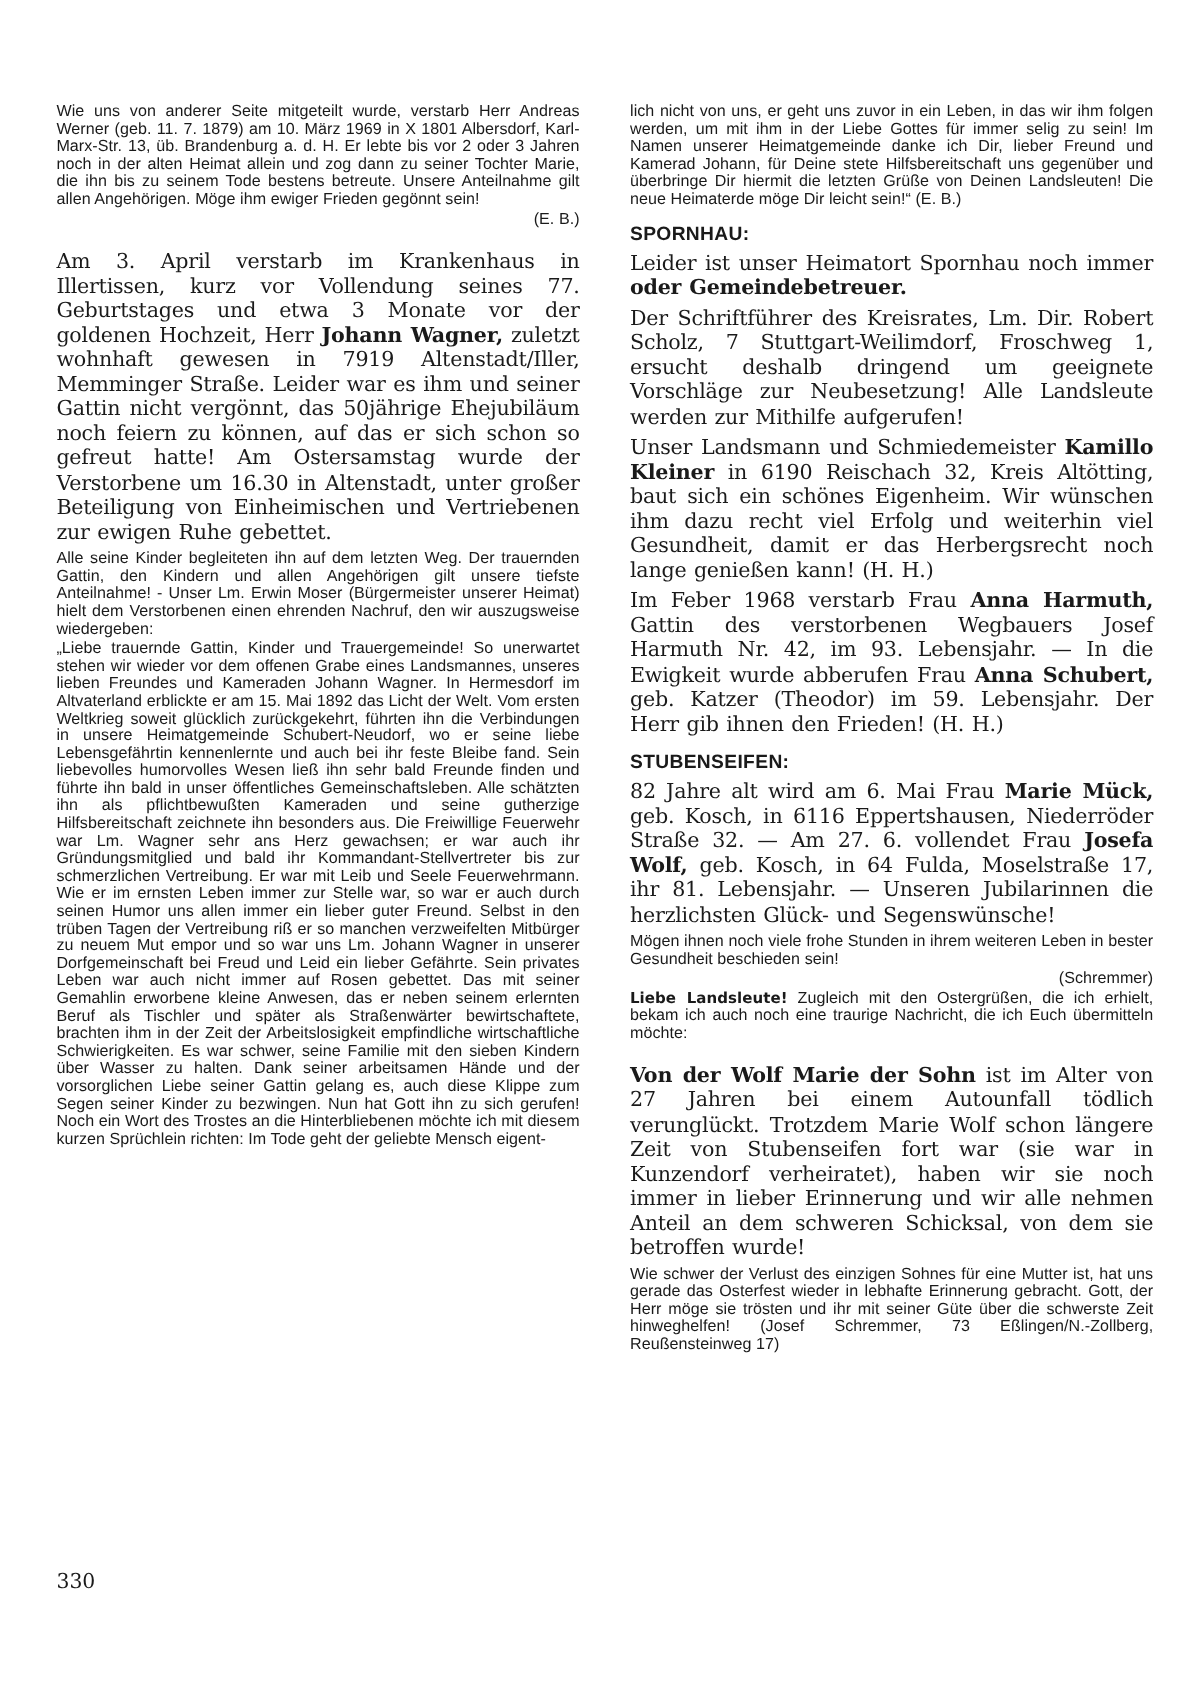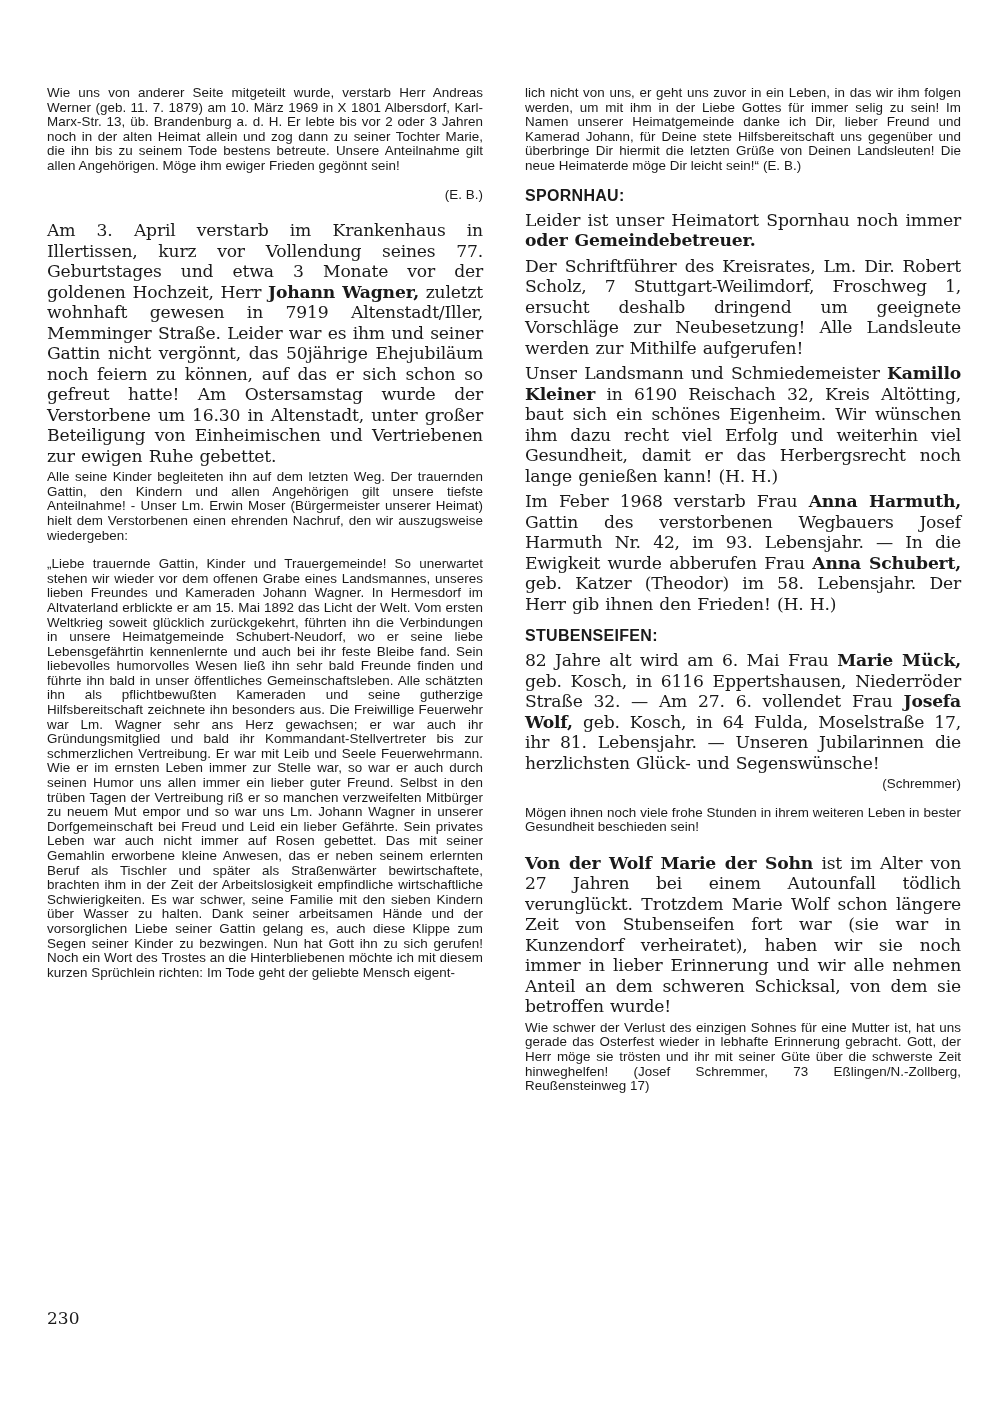--- a/index.html
+++ b/index.html
@@ -28,21 +28,21 @@
   .small {
     font-family: "Liberation Sans", "DejaVu Sans", sans-serif;
     font-size: 13.4px;
     line-height: 14.6px;
     letter-spacing: 0.05px;
     transform-origin: left top;
   }
   .big + .big { margin-top: 5px; }
   .big + .small { margin-top: 4px; }
   .small + .big { margin-top: 18px; }
-  .small + .small { margin-top: 14px; }
+  .small + .small { margin-top: 2px; }
   .sig { text-align: right; }
   b { font-weight: bold; }
   .heading {
     font-family: Liberation Sans, sans-serif;
     font-weight: bold;
     font-size: 16px;
     line-height: 20px;
     margin: 12px 0 4px 0;
     letter-spacing: 0.3px;
   }
@@ -71,23 +71,24 @@
   <p class="small">„Liebe trauernde Gattin, Kinder und Trauergemeinde! So unerwartet stehen wir wieder vor dem offenen Grabe eines Landsmannes, unseres lieben Freundes und Kameraden Johann Wagner. In Hermesdorf im Altvaterland erblickte er am 15. Mai 1892 das Licht der Welt. Vom ersten Weltkrieg soweit glücklich zurückgekehrt, führten ihn die Verbindungen in unsere Heimatgemeinde Schubert-Neudorf, wo er seine liebe Lebensgefährtin kennenlernte und auch bei ihr feste Bleibe fand. Sein liebevolles humorvolles Wesen ließ ihn sehr bald Freunde finden und führte ihn bald in unser öffentliches Gemeinschaftsleben. Alle schätzten ihn als pflichtbewußten Kameraden und seine gutherzige Hilfsbereitschaft zeichnete ihn besonders aus. Die Freiwillige Feuerwehr war Lm. Wagner sehr ans Herz gewachsen; er war auch ihr Gründungsmitglied und bald ihr Kommandant-Stellvertreter bis zur schmerzlichen Vertreibung. Er war mit Leib und Seele Feuerwehrmann. Wie er im ernsten Leben immer zur Stelle war, so war er auch durch seinen Humor uns allen immer ein lieber guter Freund. Selbst in den trüben Tagen der Vertreibung riß er so manchen verzweifelten Mitbürger zu neuem Mut empor und so war uns Lm. Johann Wagner in unserer Dorfgemeinschaft bei Freud und Leid ein lieber Gefährte. Sein privates Leben war auch nicht immer auf Rosen gebettet. Das mit seiner Gemahlin erworbene kleine Anwesen, das er neben seinem erlernten Beruf als Tischler und später als Straßenwärter bewirtschaftete, brachten ihm in der Zeit der Arbeitslosigkeit empfindliche wirtschaftliche Schwierigkeiten. Es war schwer, seine Familie mit den sieben Kindern über Wasser zu halten. Dank seiner arbeitsamen Hände und der vorsorglichen Liebe seiner Gattin gelang es, auch diese Klippe zum Segen seiner Kinder zu bezwingen. Nun hat Gott ihn zu sich gerufen! Noch ein Wort des Trostes an die Hinterbliebenen möchte ich mit diesem kurzen Sprüchlein richten: Im Tode geht der geliebte Mensch eigent-</p>
 </div>
 
 <div id="col-right" class="col">
   <p class="small">lich nicht von uns, er geht uns zuvor in ein Leben, in das wir ihm folgen werden, um mit ihm in der Liebe Gottes für immer selig zu sein! Im Namen unserer Heimatgemeinde danke ich Dir, lieber Freund und Kamerad Johann, für Deine stete Hilfsbereitschaft uns gegenüber und überbringe Dir hiermit die letzten Grüße von Deinen Landsleuten! Die neue Heimaterde möge Dir leicht sein!“ (E. B.)</p>
 
   <div class="heading">SPORNHAU:</div>
   <p class="big"><span>Leider ist unser Heimatort Spornhau noch immer </span><b>oder Gemeindebetreuer.</b></p>
   <p class="big">Der Schriftführer des Kreisrates, Lm. Dir. Robert Scholz, 7 Stuttgart-Weilimdorf, Froschweg 1, ersucht deshalb dringend um geeignete Vorschläge zur Neubesetzung! Alle Landsleute werden zur Mithilfe aufgerufen!</p>
   <p class="big"><span>Unser Landsmann und Schmiedemeister </span><b>Kamillo Kleiner</b><span> in 6190 Reischach 32, Kreis Altötting, baut sich ein schönes Eigenheim. Wir wünschen ihm dazu recht viel Erfolg und weiterhin viel Gesundheit, damit er das Herbergsrecht noch lange genießen kann! (H. H.)</span></p>
-  <p class="big"><span>Im Feber 1968 verstarb Frau </span><b>Anna Harmuth,</b><span> Gattin des verstorbenen Wegbauers Josef Harmuth Nr. 42, im 93. Lebensjahr. — In die Ewigkeit wurde abberufen Frau </span><b>Anna Schubert,</b><span> geb. Katzer (Theodor) im 58. Lebensjahr. Der Herr gib ihnen den Frieden! (H. H.)</span></p>
+  <p class="big"><span>Im Feber 1968 verstarb Frau </span><b>Anna Harmuth,</b><span> Gattin des verstorbenen Wegbauers Josef Harmuth Nr. 42, im 93. Lebensjahr. — In die Ewigkeit wurde abberufen Frau </span><b>Anna Schubert,</b><span> geb. Katzer (Theodor) im 59. Lebensjahr. Der Herr gib ihnen den Frieden! (H. H.)</span></p>
 
   <div class="heading">STUBENSEIFEN:</div>
   <p class="big"><span>82 Jahre alt wird am 6. Mai Frau </span><b>Marie Mück,</b><span> geb. Kosch, in 6116 Eppertshausen, Niederröder Straße 32. — Am 27. 6. vollendet Frau </span><b>Josefa Wolf,</b><span> geb. Kosch, in 64 Fulda, Moselstraße 17, ihr 81. Lebensjahr. — Unseren Jubilarinnen die herzlichsten Glück- und Segenswünsche!</span></p>
+  <p class="small">Mögen ihnen noch viele frohe Stunden in ihrem weiteren Leben in bester Gesundheit beschieden sein!</p>
   <p class="small sig">(Schremmer)</p>
-  <p class="small">Mögen ihnen noch viele frohe Stunden in ihrem weiteren Leben in bester Gesundheit beschieden sein!</p>
+  <p class="small"><span class="lead-in">Liebe Landsleute!</span><span> Zugleich mit den Ostergrüßen, die ich erhielt, bekam ich auch noch eine traurige Nachricht, die ich Euch übermitteln möchte:</span></p>
   <p class="big"><b class="vwm-lead">Von der Wolf Marie der Sohn</b><span> ist im Alter von 27 Jahren bei einem Autounfall tödlich verunglückt. Trotzdem Marie Wolf schon längere Zeit von Stubenseifen fort war (sie war in Kunzendorf verheiratet), haben wir sie noch immer in lieber Erinnerung und wir alle nehmen Anteil an dem schweren Schicksal, von dem sie betroffen wurde!</span></p>
   <p class="small">Wie schwer der Verlust des einzigen Sohnes für eine Mutter ist, hat uns gerade das Osterfest wieder in lebhafte Erinnerung gebracht. Gott, der Herr möge sie trösten und ihr mit seiner Güte über die schwerste Zeit hinweghelfen! (Josef Schremmer, 73 Eßlingen/N.-Zollberg, Reußensteinweg 17)</p>
 </div>
 
-<div id="page-number">230</div>
+<div id="page-number">330</div>
 
 </body></html>

